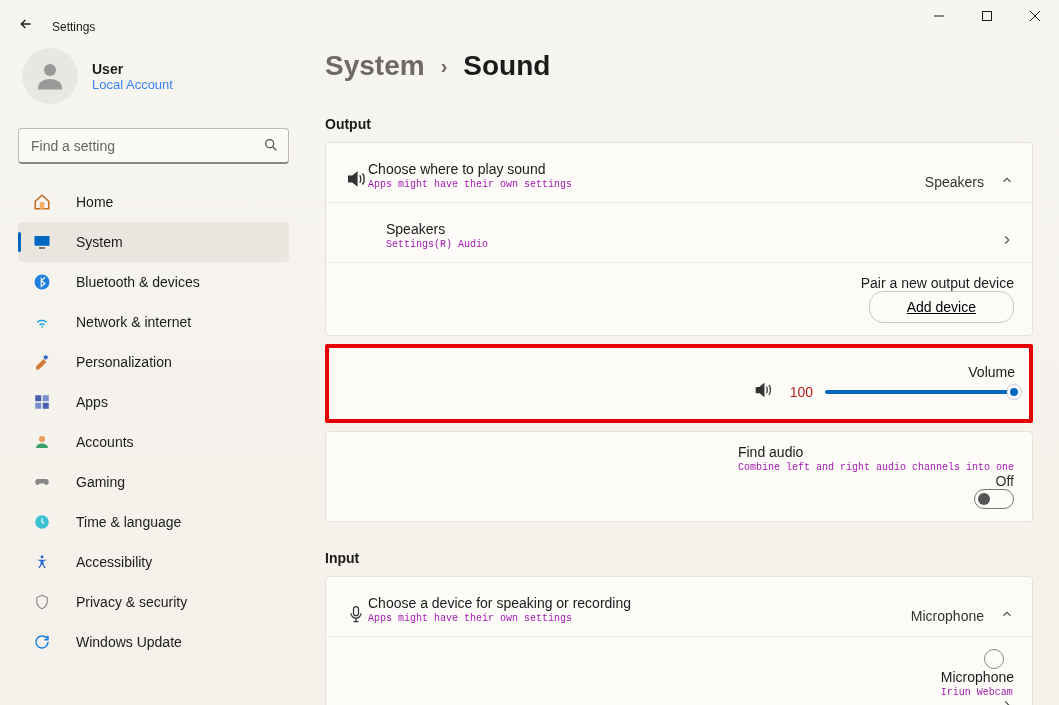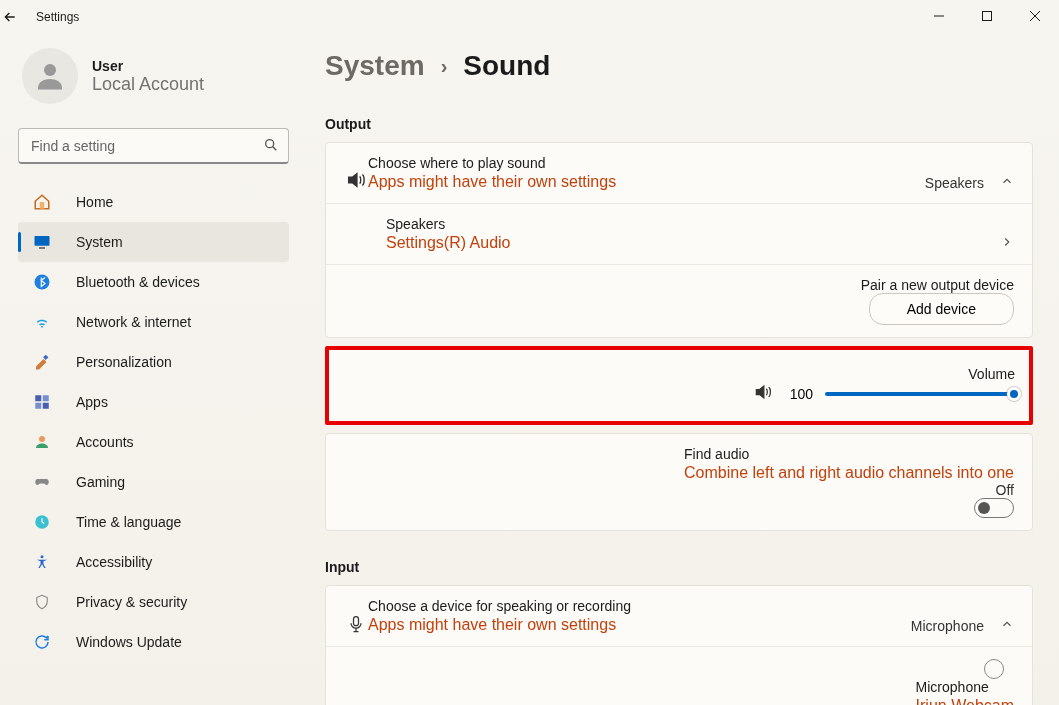--- a/index.html
+++ b/index.html
@@ -1,31 +1,31 @@
 <!DOCTYPE html>
 <html><head>
 <meta charset="utf-8">
 <style>
   * { box-sizing: border-box; margin: 0; padding: 0; font-family: "Segoe UI", sans-serif; }
   body { width: 1059px; height: 705px; background: linear-gradient(180deg,#f7f5f0 0%,#f4f1ea 100%); overflow: hidden; font-size: 14px; color: #1b1b1b; }
 
-  .titlebar { height: 34px; display: flex; align-items: center; }
+  .titlebar { height: 34px; display: flex; align-items: flex-end; padding-left: 16px; }
   .titlebar .back { width: 20px; height: 20px; display:flex; align-items:center; justify-content:center; color:#1b1b1b; margin-right:16px; }
   .titlebar .title { font-size: 12px; }
   .win-controls { position:absolute; top:0; right:0; display:flex; }
   .win-btn { width:48px; height:32px; display:flex; align-items:center; justify-content:center; color:#1b1b1b; }
   .win-btn svg { width:12px; height:12px; }
 
   .layout { display:flex; height: calc(100% - 34px); }
   .sidebar { width: 305px; padding: 8px 16px 0 18px; }
   .profile { display:flex; align-items:center; gap:14px; margin: 6px 0 24px 4px; }
   .avatar { width:56px; height:56px; border-radius:50%; background:#e9e7e2; display:flex; align-items:center; justify-content:center; }
   .avatar svg { width:36px; height:36px; fill:#999; }
   .profile .name { font-weight:600; font-size:14px; }
-  .profile .sub  { font-size:18px; color:#737373; }
+  .profile .sub  { font-size:13px; color:#3b82f6; }
 
   .search { position:relative; margin-bottom: 18px; }
   .search input { width:100%; height:36px; border:1px solid #bdbab3; border-bottom:2px solid #888; border-radius:4px; background:#fbfaf7; padding:0 38px 0 12px; font-size:14px; color:#555; }
   .search input::placeholder { color:#666; }
   .search .sicon { position:absolute; right:10px; top:9px; color:#555; }
 
   .nav { list-style:none; }
   .nav li { height:40px; display:flex; align-items:center; gap:24px; padding:0 14px; border-radius:4px; margin-bottom:0; position:relative; cursor:default; }
   .nav li .nicon { width:20px; height:20px; display:flex; align-items:center; justify-content:center; }
   .nav li.active { background:#e9e6df; }
@@ -37,33 +37,33 @@
   .crumbs .parent { color:#6d6a63; }
   .crumbs .sep { color:#6d6a63; font-size:20px; }
 
   .section-label { font-size:14px; font-weight:600; margin-bottom:10px; }
   .card-group { border:1px solid #e5e2da; border-radius:4px; background:#fcfbf8; margin-bottom:8px; }
   .card-row { display:flex; align-items:flex-end; padding:12px 18px; border-bottom:1px solid #ece9e2; min-height:60px; position:relative; }
   .card-row:last-child { border-bottom:none;flex-direction:column; }
   .card-row .ricon { width:24px; display:flex; justify-content:center; color:#333; }
   .card-row .rtext { flex:1; }
   .card-row .rtitle { font-size:14px; }
-  .card-row .rsub  { font-size:16px; color:#c2410c; margin-top:2px; }
+  .card-row .rsub  { font-size:10px; color:#a21caf; margin-top:2px;font-family:Liberation Mono, monospace; }
   .card-row .rval  { font-size:14px; color:#333; margin-right:16px; }
   .card-row .chev  { color:#555; }
   .indent .rtext { margin-left:42px; }
   .indent2 { padding-left:46px; }
 
-  .add-btn { border:1px solid #ccc8c0; background:#fdfcf9; border-radius:14px; padding:7px 37px; font-size:14px; }
+  .add-btn { border:1px solid #ccc8c0; background:#fdfcf9; border-radius:14px; padding:7px 37px; font-size:14px;text-decoration:underline; }
 
   .highlight { border:4px solid #e60000; border-radius:2px; margin-bottom:8px; }
   .highlight .card-row { border-bottom:none; padding:16px 14px; }
 
   .vol-area { display:flex; align-items:center; gap:12px; }
-  .vol-val  { color:#000000; font-size:14px; min-width:28px; text-align:right; }
+  .vol-val  { color:#b91c1c; font-size:14px; min-width:28px; text-align:right; }
   .slider-track { width:190px; height:4px; background:#0067c0; border-radius:2px; position:relative; }
   .slider-thumb { position:absolute; right:-6px; top:-5px; width:14px; height:14px; border-radius:50%; background:#0067c0; border:3px solid #fff; box-shadow:0 0 0 1px #7a7a7a55; }
 
   .toggle { width:40px; height:20px; border:1px solid #777; border-radius:10px; position:relative; background:transparent; margin-left:12px; }
   .toggle .knob { position:absolute; left:3px; top:3px; width:12px; height:12px; background:#555; border-radius:50%; }
 
   .radio { width:20px; height:20px; border:1px solid #888; border-radius:50%; margin-right:10px; }
 
 </style>
 </head>

